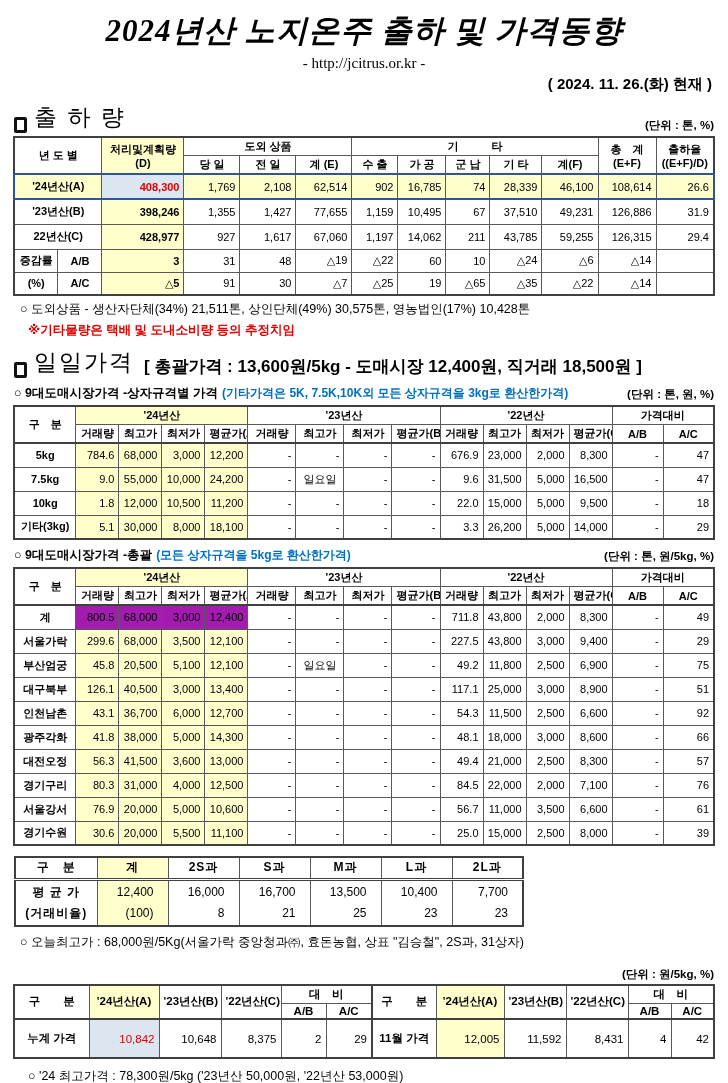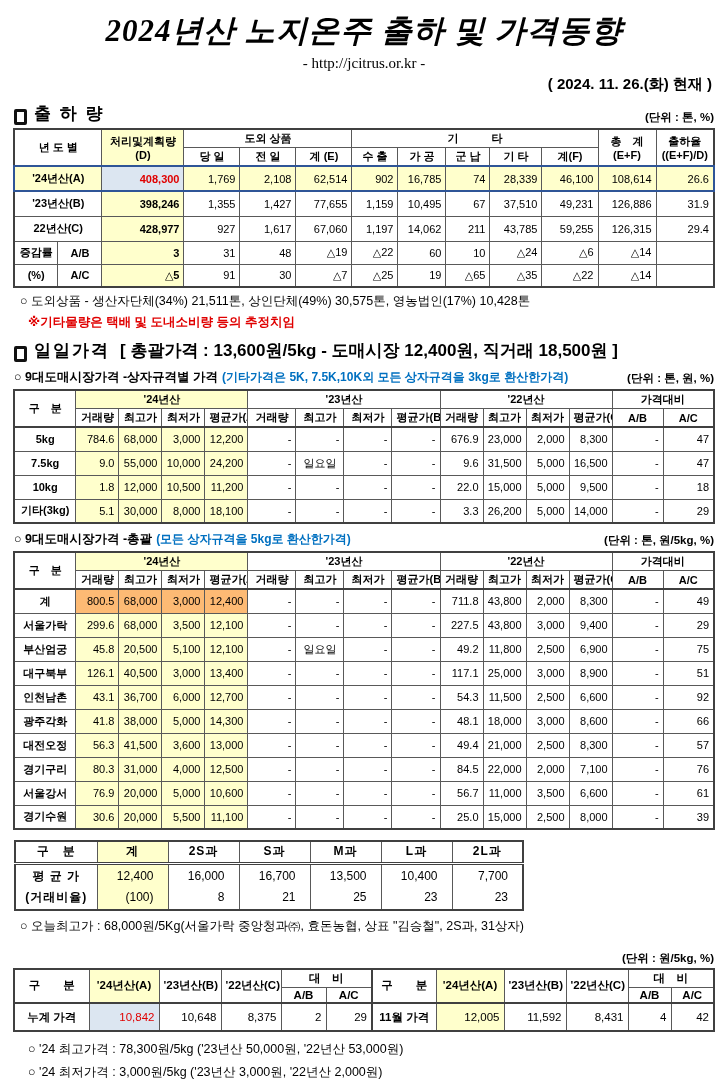--- a/index.html
+++ b/index.html
@@ -11,21 +11,21 @@
   .titleblock { text-align:center; }
   .maintitle { font-family:"Liberation Serif","DejaVu Serif",serif; font-weight:bold;
                font-size:31px; letter-spacing:1px; margin:4px 0 3px;font-style:italic; }
   .siteurl { font-family:"Liberation Serif","DejaVu Serif",serif; font-size:15px; }
   .reportdate { text-align:right; padding-right:16px; font-size:15px; margin-top:3px; font-weight:bold; }
 
   
   .sec { display:flex; align-items:flex-end; margin:8px 14px 3px; }
   .secbox { display:inline-block; width:13px; height:16px; border:3px solid #111;
             border-radius:2px; margin-right:7px; }
-  .sectitle { font-size:17px; font-weight:bold; letter-spacing:2px;text-align:center; }
+  .sectitle { font-size:23px; font-weight:normal; letter-spacing:2px;text-align:center; }
   .secextra { font-size:17px; font-weight:bold; margin-left:10px; letter-spacing:0; }
   .unitr { margin-left:auto; font-size:11.5px; font-weight:bold; }
 
   .subline { display:flex; align-items:flex-end; margin:7px 14px 3px; font-size:12.5px; }
   .subttl { font-weight:bold; }
   .bluenote { color:#0070C0; font-weight:bold; margin-left:4px; font-size:12px; }
 
   
   table.t { border-collapse:collapse; table-layout:fixed; width:700px; margin:2px auto 0;
             font-size:11px;border-radius:18px; }
@@ -51,37 +51,37 @@
   #shipChange td { height:23px; }
 
   .notes { margin:5px 20px 0; font-size:12.5px; }
   .notes div { margin-bottom:4px; }
   .rednote { color:#E00000; padding-left:8px; font-weight:bold; }
 
   
   .pricet th { height:17px; }
   .pricet td { height:24px; }
   .pricet tbody td:nth-child(n+2):nth-child(-n+5) { background:#FFFFCC; }
-  #t3body tr:first-child td:nth-child(n+2):nth-child(-n+5) { background:#fdba74;margin-left:44px; }
+  #t3body tr:first-child td:nth-child(n+2):nth-child(-n+5) { background:#a21caf;margin-left:44px; }
 
   
   #t4 { width:508px; margin:10px 0 0 14px; font-size:12px; }
   #t4 thead { border-bottom:3px double #404040; }
   #t4 th { height:22px; letter-spacing:1px; }
   #t4 td { height:auto; }
   #t4 td div { height:21px; line-height:21px; text-align:right; padding-right:10px; }
   #t4 td.lblcell div { text-align:center; font-weight:bold; padding:0; letter-spacing:1px; }
 
   .plainnote { margin:7px 20px 0; font-size:12.5px; }
   .unitline { text-align:right; margin:16px 14px 0; font-size:11.5px; font-weight:bold; }
 
   
   #t5 { font-size:11.5px; margin-top:2px; }
   #t5 th { height:16px; }
-  #t5 td { height:28px;margin-top:15px; }
+  #t5 td { height:39px;margin-top:15px; }
   #t5 .divL { border-left:2px solid #404040; }
   #t5 .cum24 { background:#DCE6F1; color:#E00000; }
   #t5 .nov24 { background:#FFFFCC; }
 
   .footnotes { margin:9px 28px 0; font-size:12.5px; }
   .footnotes div { margin-bottom:6px; }
 </style>
 </head>
 <body>
 

